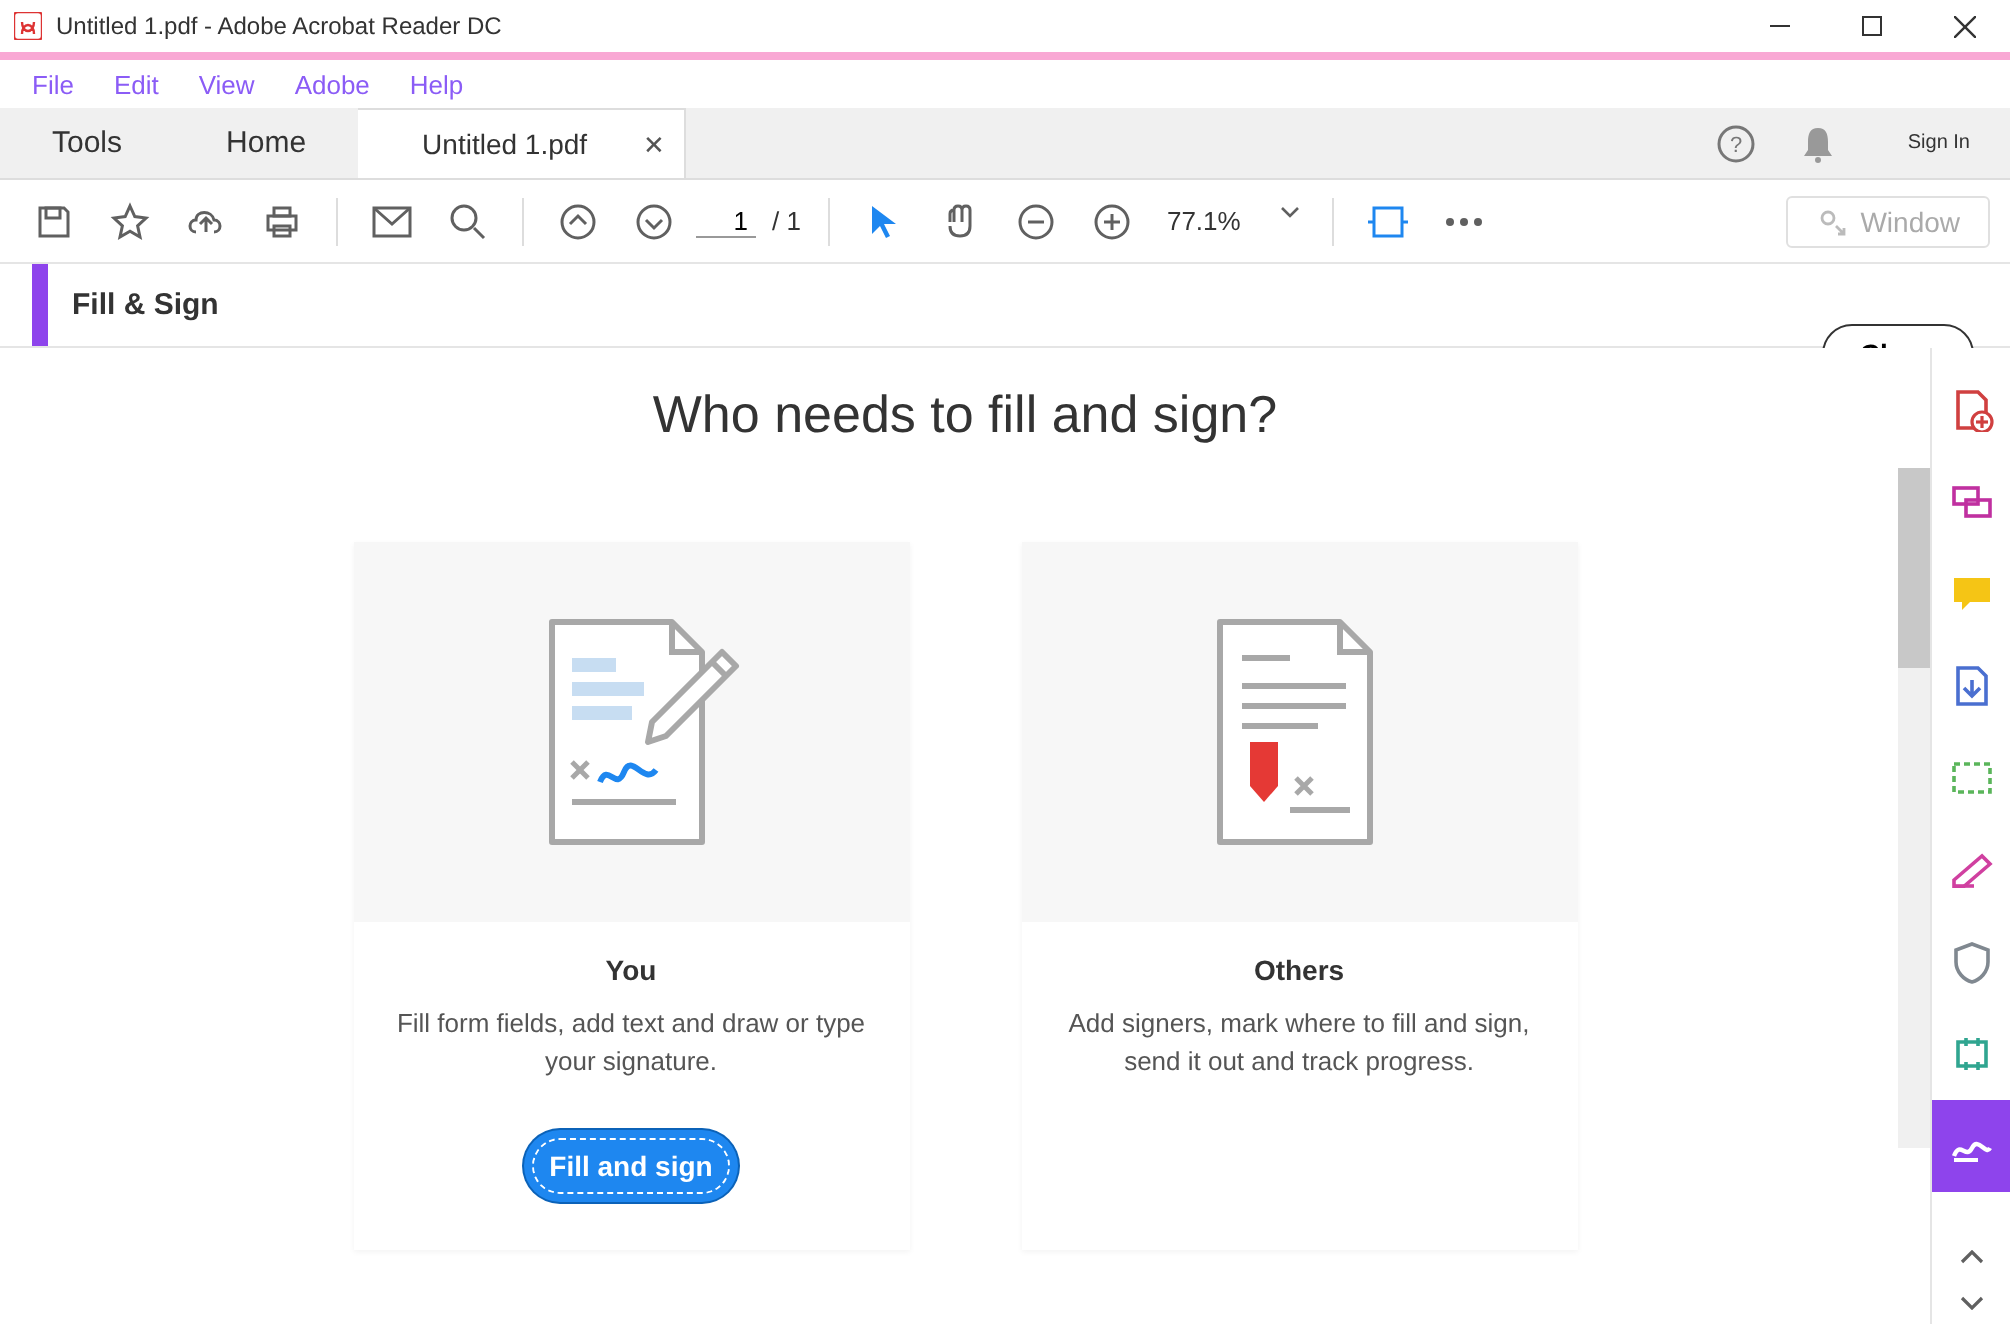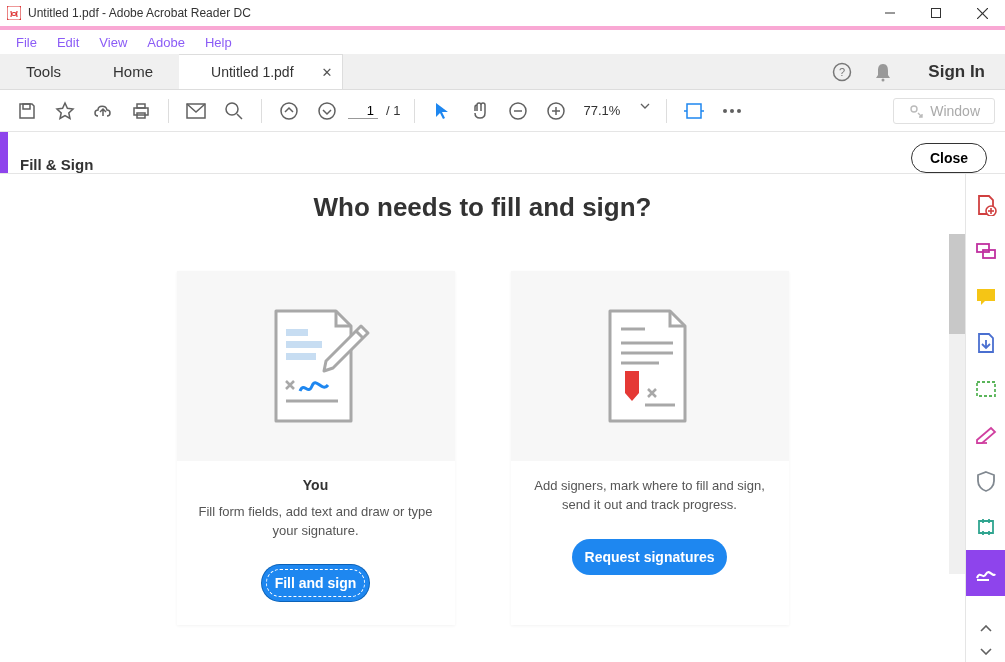--- a/index.html
+++ b/index.html
@@ -17,44 +17,44 @@
 .menubar .menu-item { padding: 2px 10px; font-size: 13px; color: #8b5cf6; }
 
 
 .tabsbar { display: flex; align-items: stretch; height: 36px; background: #f0f0f0; border-bottom: 1px solid #ddd; }
 .tabsbar .maintab { padding: 0 26px; display: flex; align-items: center; font-size: 15px; color: #333; }
 .tabsbar .doctab { background: #fff; border-top: 1px solid #ddd; border-right: 1px solid #ddd; display: flex; align-items: center; padding: 0 10px 0 32px; font-size: 14px; position: relative; }
 .tabsbar .doctab .close { margin-left: 28px; font-size: 13px; color: #555; }
 .tabsbar .tab-spacer { flex: 1; }
 .tabsbar .right-icons { display: flex; align-items: center; padding-right: 16px; gap: 22px; }
 .tabsbar .right-icons .ic { color: #555; display:flex; align-items:center; }
-.tabsbar .signin { font-weight: 700; font-size: 17px; padding: 0 20px; display:flex; align-items:center; }
+.tabsbar .signin { font-weight: 400; font-size: 10px; padding: 0 20px; display:flex; align-items:center; }
 
 
 .toolbar { display: flex; align-items: center; height: 42px; padding: 0 10px; border-bottom: 1px solid #e5e5e5; gap: 4px; }
 .toolbar .tbtn { width: 34px; height: 34px; display: flex; align-items: center; justify-content: center; color: #606060; }
 .toolbar .tsep { width: 1px; height: 24px; background: #ddd; margin: 0 6px; }
 .toolbar .page-cur { width: 30px; text-align: right; padding-right: 4px; border: none; border-bottom: 1px solid #999; font-size: 13px; background: transparent; }
 .toolbar .page-total { padding: 0 4px; }
 .toolbar .zoom { display: flex; align-items: flex-start; gap: 20px; padding: 0 6px; border-bottom: 1px solid transparent; }
 .toolbar .share-btn { margin-left: auto; display: flex; align-items: center; gap: 6px; color: #aaa; padding: 4px 14px; border: 1px solid #e0e0e0; border-radius: 3px; font-size: 14px; }
 
 
-.fs-bar { display: flex; align-items: flex-end; height: 42px; border-bottom: 1px solid #e5e5e5; background: #fff; }
+.fs-bar { display: flex; align-items: center; height: 42px; border-bottom: 1px solid #e5e5e5; background: #fff; padding-left: 16px; }
 .fs-bar .accent { width: 8px; height: 100%; background: #8e44ec; }
 .fs-bar .label { font-weight: 600; font-size: 15px; padding-left: 12px; }
 .fs-bar .close-btn { margin-left: auto; margin-right: 18px; padding: 6px 18px; border: 1.5px solid #333; border-radius: 18px; font-weight: 600; font-size: 14px; background: #fff; margin-top: 48px; }
 
 
 .main { display: flex; height: calc(662px - 30px - 24px - 36px - 42px - 42px); }
 .content { flex: 1; position: relative; overflow: hidden; background: #fff; }
 .content .scrollbar { position: absolute; right: 0; top: 60px; width: 16px; height: 340px; background: #f0f0f0; }
 .content .scrollbar .thumb { position: absolute; top: 0; width: 100%; height: 100px; background: #c8c8c8; }
 
-.heading { text-align: center; font-size: 26px; color: #333; font-weight: 700; margin-top: 18px; }
+.heading { text-align: center; font-size: 26px; color: #333; font-weight: 400; margin-top: 18px; }
 
 .cards { display: flex; justify-content: center; gap: 56px; margin-top: 48px; }
 .card { width: 278px; background: #fff; box-shadow: 0 1px 3px rgba(0,0,0,0.05); }
 .card .illus { height: 190px; background: #f7f7f7; display: flex; align-items: center; justify-content: center; }
 .card .card-body { padding: 16px 18px 24px; text-align: center; }
 .card .card-title { font-weight: 600; font-size: 14px; margin-bottom: 10px; }
 .card .card-desc { font-size: 13px; color: #555; line-height: 1.45; min-height: 40px; }
 .card .card-btn { display: inline-block; margin-top: 22px; padding: 10px 13px; background: #1e87f0; color: #fff; border-radius: 22px; font-weight: 600; font-size: 14px; border: none; text-align: center; }
 .card .card-btn.focused { outline: 1.5px dashed #fff; outline-offset: -5px; box-shadow: 0 0 0 1px #0b62b8; }
 
@@ -287,22 +287,22 @@
             <line x1="26" y1="28" x2="50" y2="28" stroke="#a8a8a8" stroke-width="3"></line>
             <line x1="26" y1="42" x2="78" y2="42" stroke="#a8a8a8" stroke-width="3"></line>
             <line x1="26" y1="52" x2="78" y2="52" stroke="#a8a8a8" stroke-width="3"></line>
             <line x1="26" y1="62" x2="64" y2="62" stroke="#a8a8a8" stroke-width="3"></line>
             <path d="M30 70 L44 70 L44 92 L37 100 L30 92 Z" fill="#e53935"></path>
             <path d="M53 88 L61 96 M61 88 L53 96" stroke="#a8a8a8" stroke-width="2.5"></path>
             <line x1="50" y1="104" x2="80" y2="104" stroke="#a8a8a8" stroke-width="3"></line>
           </svg>
         </div>
         <div class="card-body">
+          <div class="card-title">Others</div>
           <div class="card-desc">Add signers, mark where to fill and sign, send it out and track progress.</div>
-          <button class="card-btn">Request signatures</button>
         </div>
       </div>
 
     </div>
   </div>
 
   <div class="rail">
     <div class="ritem">
         <svg width="22" height="22" viewBox="0 0 22 22">
           <path d="M4 2 L14 2 L18 6 L18 20 L4 20 Z" fill="none" stroke="#d04040" stroke-width="1.8"></path>

